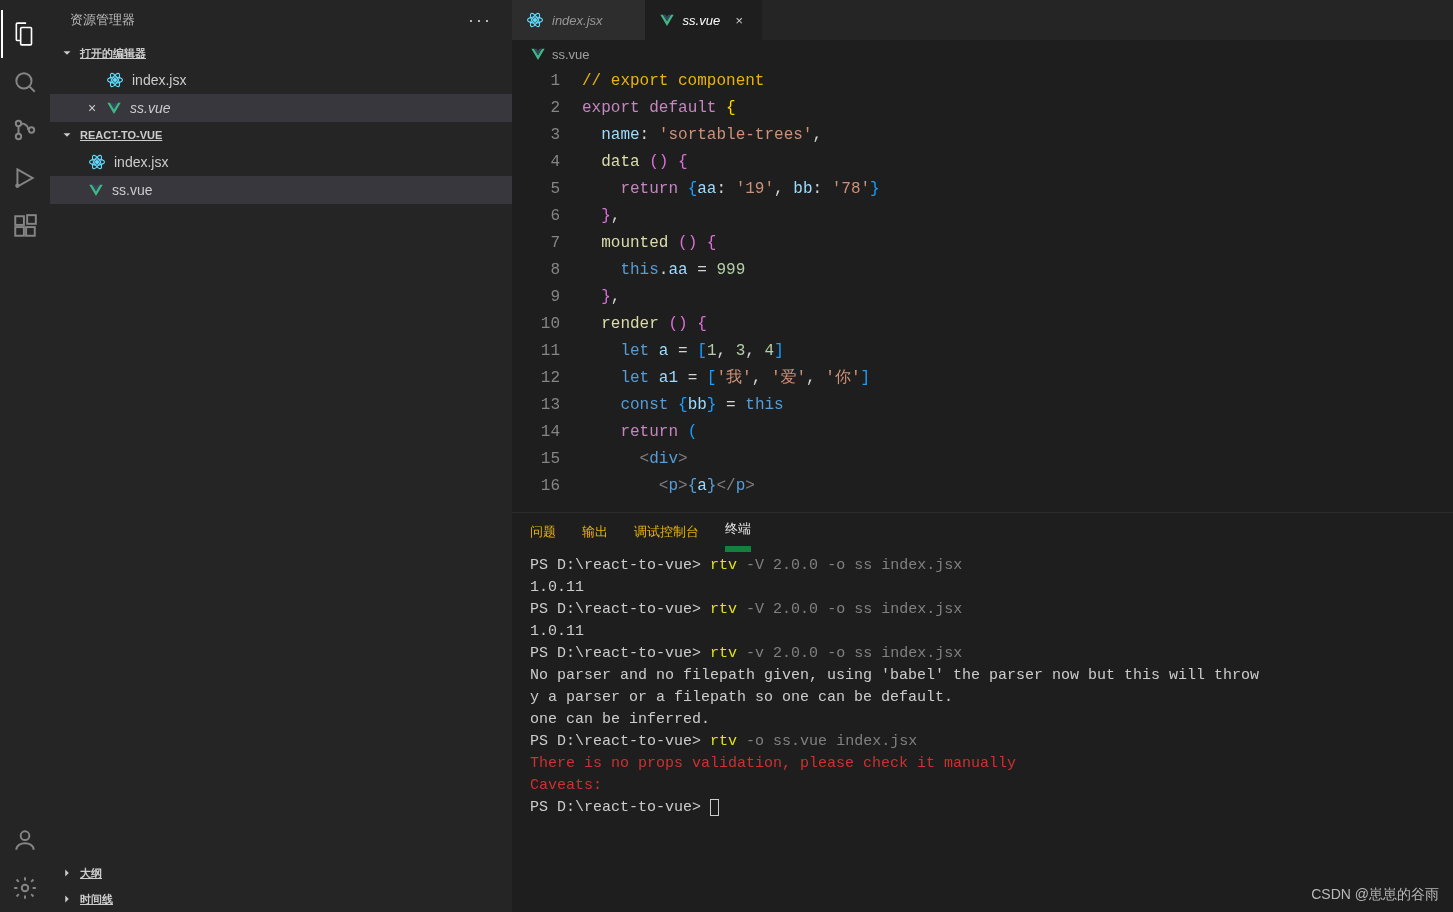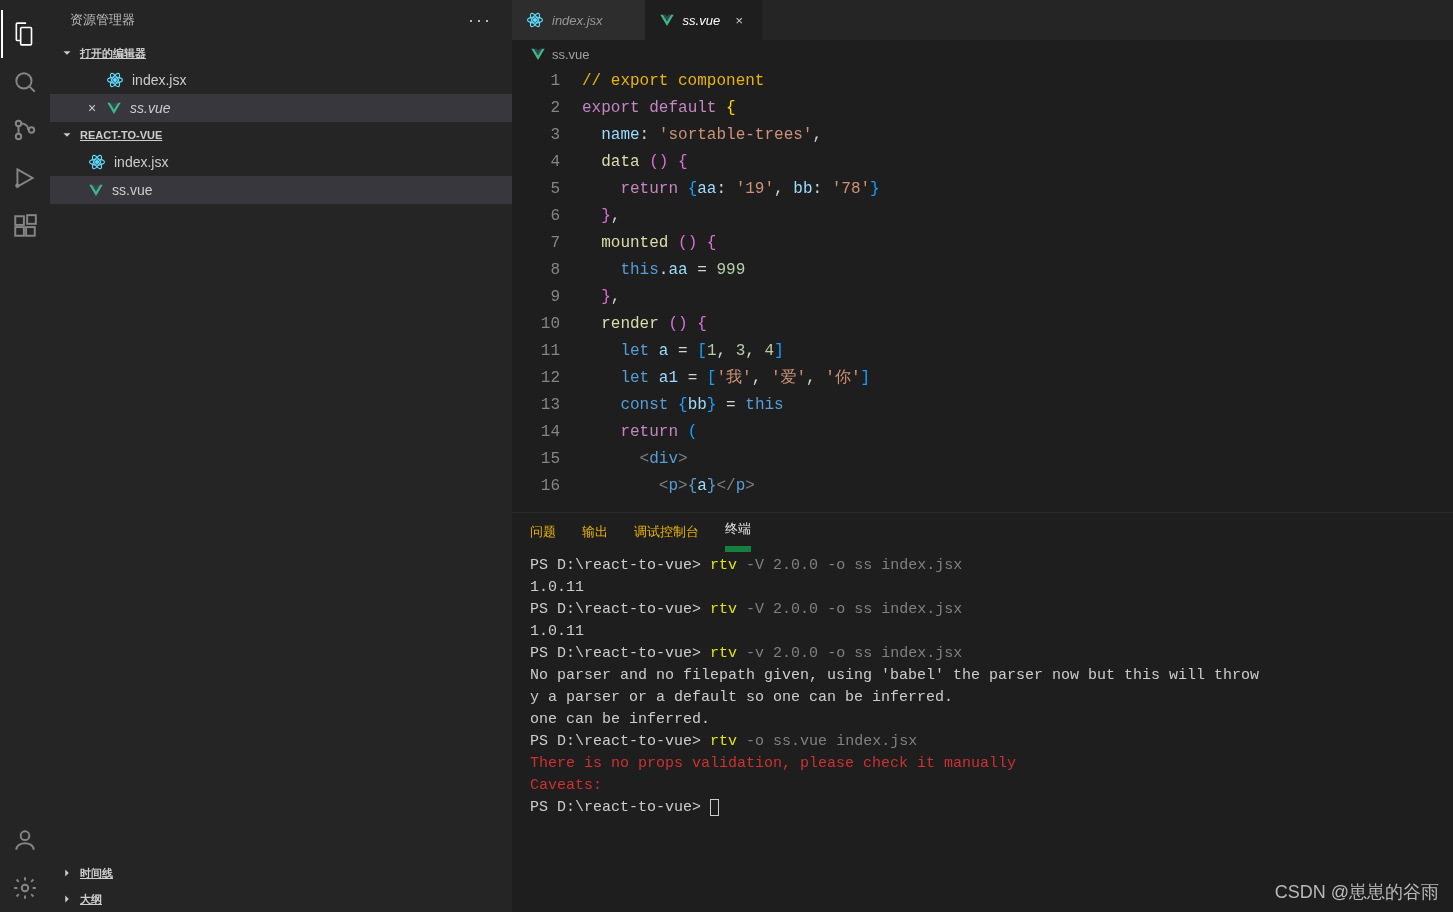--- a/index.html
+++ b/index.html
@@ -45,21 +45,21 @@
 .tok-tagp { color: #808080; }
 .panel { height: 400px; border-top: 1px solid #2b2b2b; background: #1e1e1e; display: flex; flex-direction: column; }
 .panel-tabs { display: flex; height: 38px; align-items: center; padding: 0 18px; gap: 26px; font-size: 13px; }
 .panel-tab { color: #eab308; cursor: pointer; padding: 8px 0; }
 .panel-tab.active { color: #e7e7e7; border-bottom: 6px solid #15803d; }
 .terminal { flex: 1; padding: 4px 18px; font-family: Consolas, "Courier New", monospace; font-size: 15px; line-height: 22px; color: #cccccc; overflow: hidden; }
 .term-yellow { color: #e5e510; }
 .term-gray { color: #808080; }
 .term-red { color: #cd3131; }
 .cursor-block { display: inline-block; width: 9px; height: 17px; border: 1px solid #cccccc; vertical-align: middle; }
-.watermark { position: absolute; right: 14px; bottom: 8px; color: #b9b9b9; font-size: 18px; }
+.watermark { position: absolute; right: 14px; bottom: 8px; color: #b9b9b9; font-size: 14px; }
 svg { display: block; }
 .react-icon svg { width: 18px; height: 18px; }
 .vue-icon svg { width: 16px; height: 16px; }
 .chev svg { width: 14px; height: 14px; }
 .dots { color: #cccccc; font-size: 18px; letter-spacing: 2px; }
 </style>
 </head>
 <body>
 
 <div class="activitybar">
@@ -179,29 +179,29 @@
         <span>ss.vue</span>
       </div>
     </div>
   <div style="flex:1"></div>
   <div class="section-header">
     <span class="chev">
         <svg viewBox="0 0 16 16" fill="currentColor">
           <path d="M6 4l4 4-4 4z"></path>
         </svg>
       </span>
+    <span>大纲</span>
+  </div>
+  <div class="section-header">
+    <span class="chev">
+        <svg viewBox="0 0 16 16" fill="currentColor">
+          <path d="M6 4l4 4-4 4z"></path>
+        </svg>
+      </span>
     <span>时间线</span>
-  </div>
-  <div class="section-header">
-    <span class="chev">
-        <svg viewBox="0 0 16 16" fill="currentColor">
-          <path d="M6 4l4 4-4 4z"></path>
-        </svg>
-      </span>
-    <span>大纲</span>
   </div>
 </div>
 
 <div class="main">
   <div class="tabs" id="tabs-container">
       <div class="tab">
         <span class="file-icon react-icon">
           <svg viewBox="0 0 24 24" fill="none" stroke="#61dafb" stroke-width="1.5">
             <circle cx="12" cy="12" r="2" fill="#61dafb"></circle>
             <ellipse cx="12" cy="12" rx="10" ry="4"></ellipse>
@@ -260,21 +260,21 @@
         <div class="panel-tab">调试控制台</div>
         <div class="panel-tab active">终端</div>
       </div>
     <div class="terminal" id="terminal">
         <div>PS D:\react-to-vue&gt; <span class="term-yellow">rtv</span> <span class="term-gray">-V</span> <span class="term-gray">2.0.0</span> <span class="term-gray">-o</span> <span class="term-gray">ss</span> <span class="term-gray">index.jsx</span></div>
         <div>1.0.11</div>
         <div>PS D:\react-to-vue&gt; <span class="term-yellow">rtv</span> <span class="term-gray">-V</span> <span class="term-gray">2.0.0</span> <span class="term-gray">-o</span> <span class="term-gray">ss</span> <span class="term-gray">index.jsx</span></div>
         <div>1.0.11</div>
         <div>PS D:\react-to-vue&gt; <span class="term-yellow">rtv</span> <span class="term-gray">-v</span>  <span class="term-gray">2.0.0</span> <span class="term-gray">-o</span> <span class="term-gray">ss</span> <span class="term-gray">index.jsx</span></div>
         <div>No parser and no filepath given, using 'babel' the parser now but this will throw</div>
-        <div>y a parser or a default so one can be inferred.</div>
+        <div>y a parser or a filepath so one can be default.</div>
         <div>one can be inferred.</div>
         <div>PS D:\react-to-vue&gt; <span class="term-yellow">rtv</span>  <span class="term-gray">-o</span> <span class="term-gray">ss.vue</span>  <span class="term-gray">index.jsx</span></div>
         <div><span class="term-red">There is no props validation, please check it manually</span></div>
         <div><span class="term-red">Caveats:</span></div>
         <div>PS D:\react-to-vue&gt; <span class="cursor-block"></span></div>
       </div>
   </div>
 </div>
 
 <div class="watermark">CSDN @崽崽的谷雨</div>

